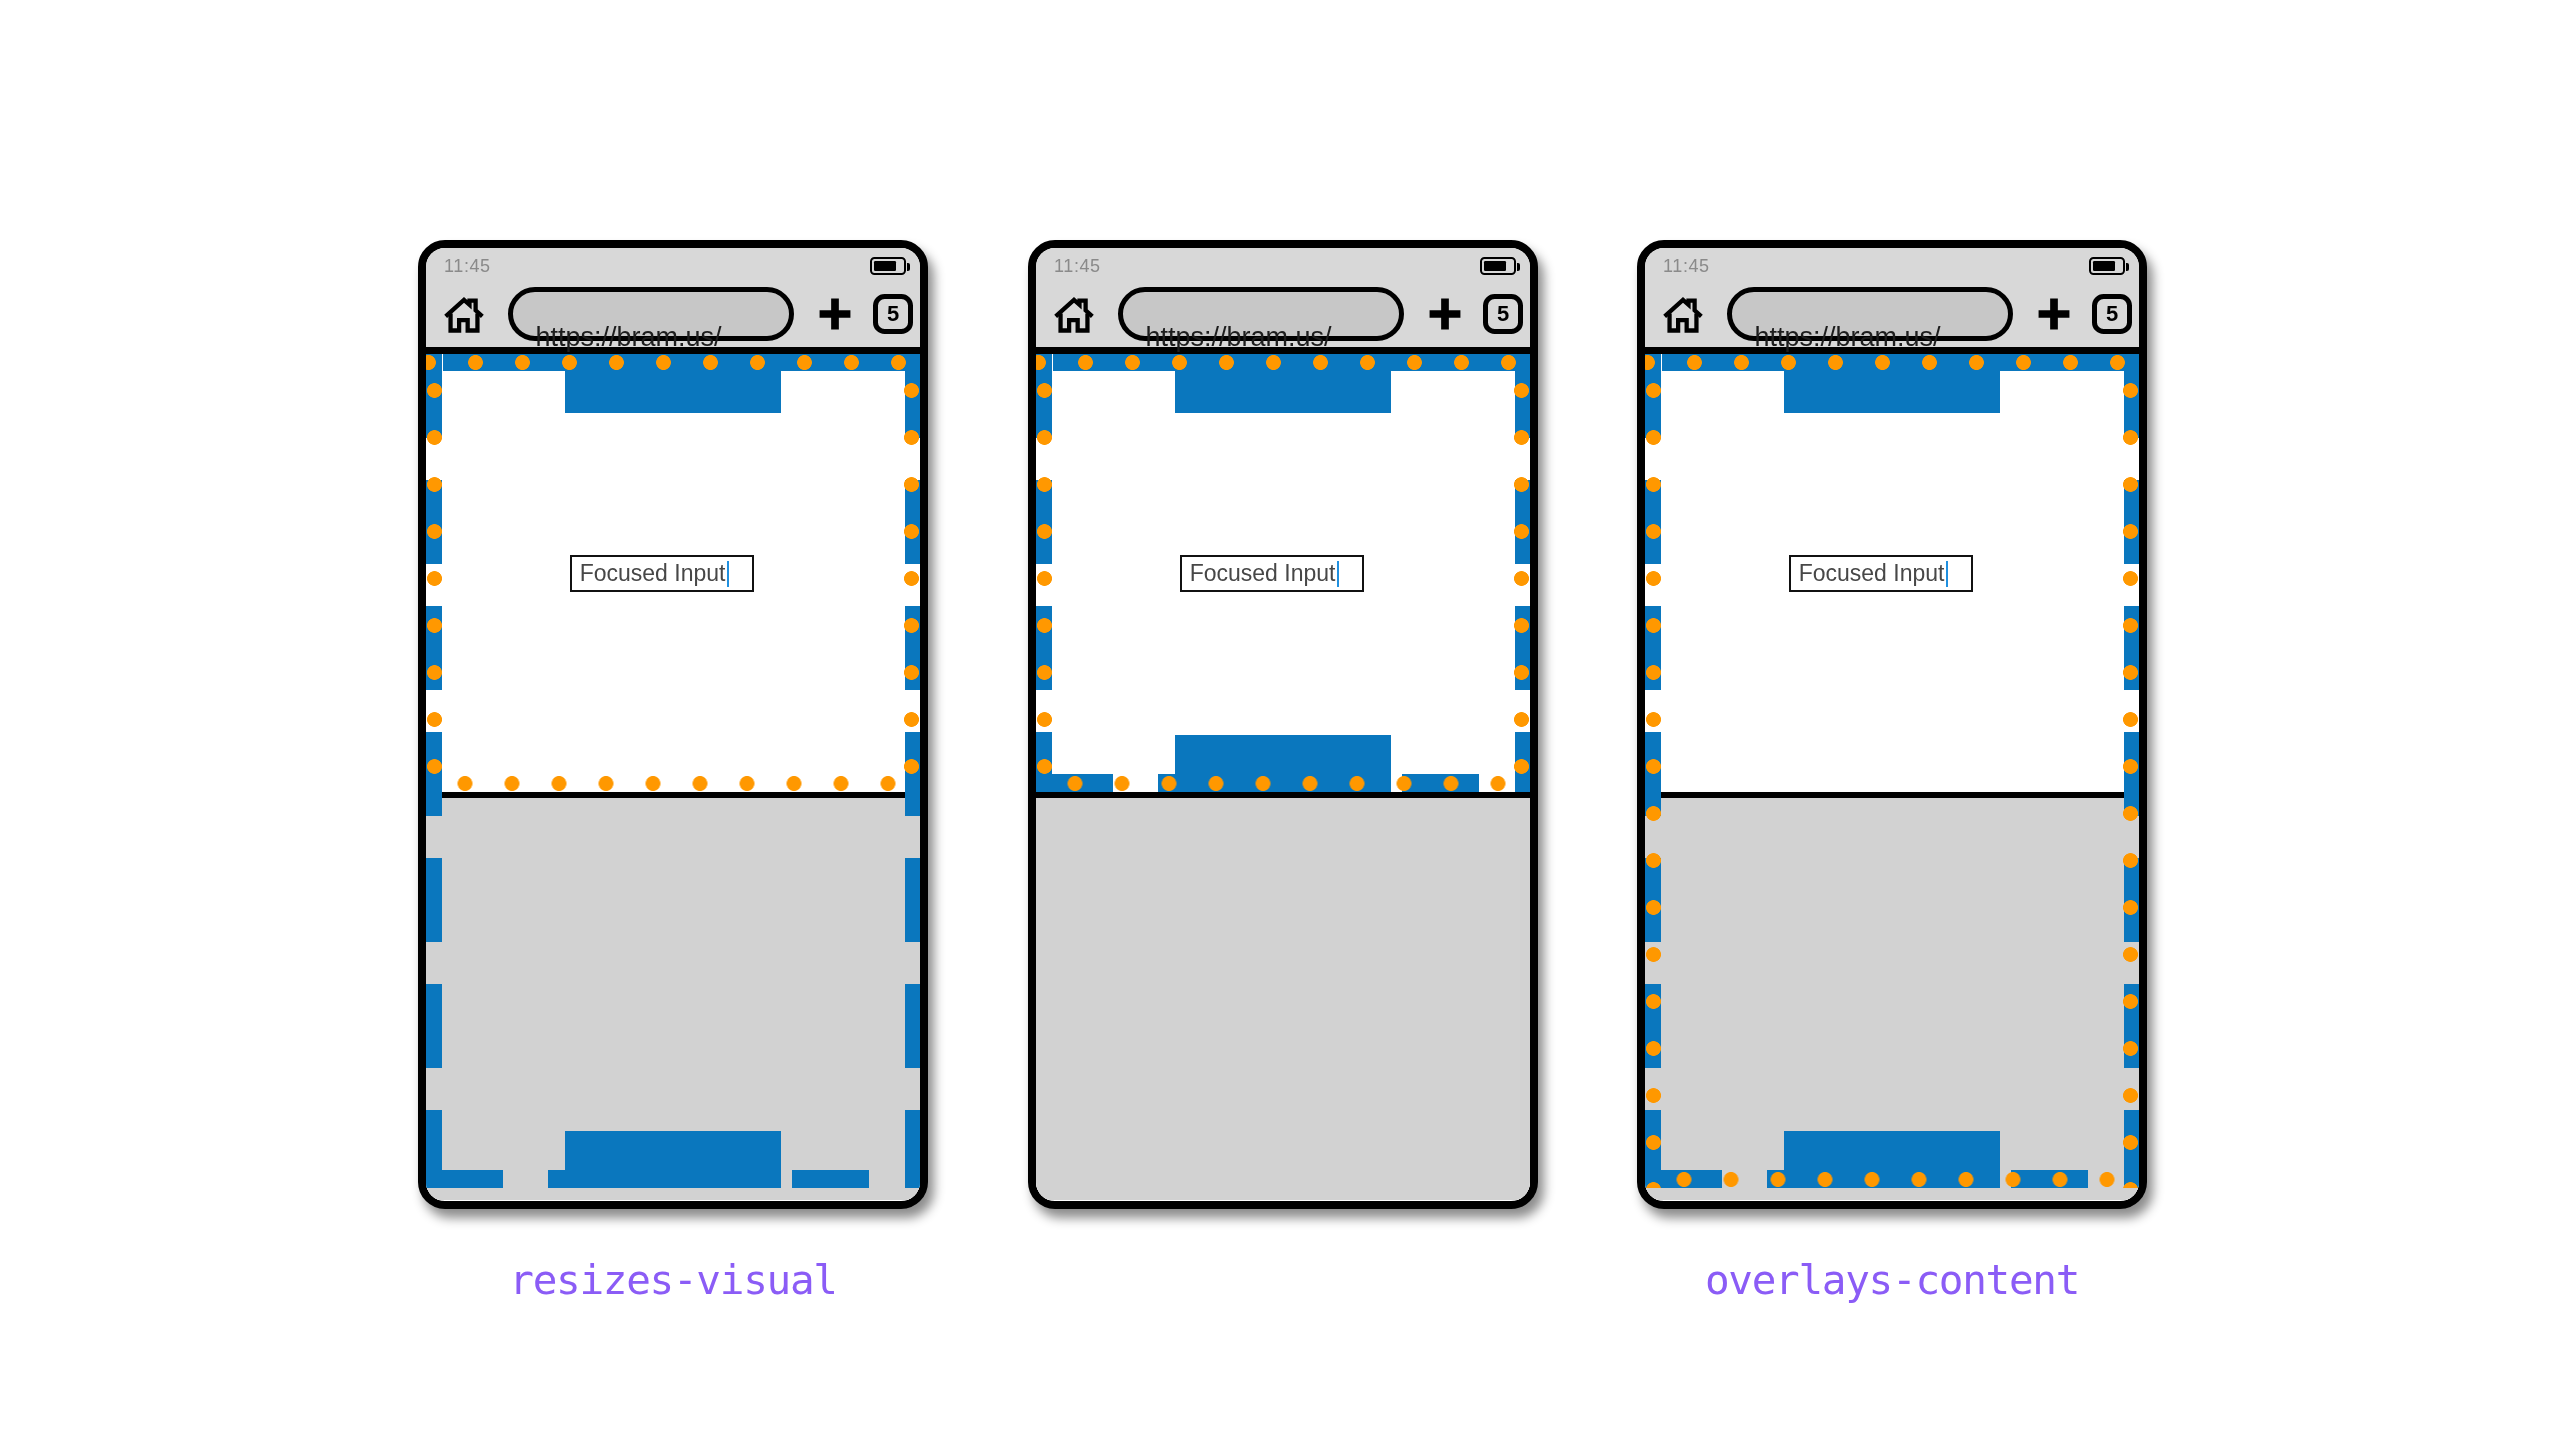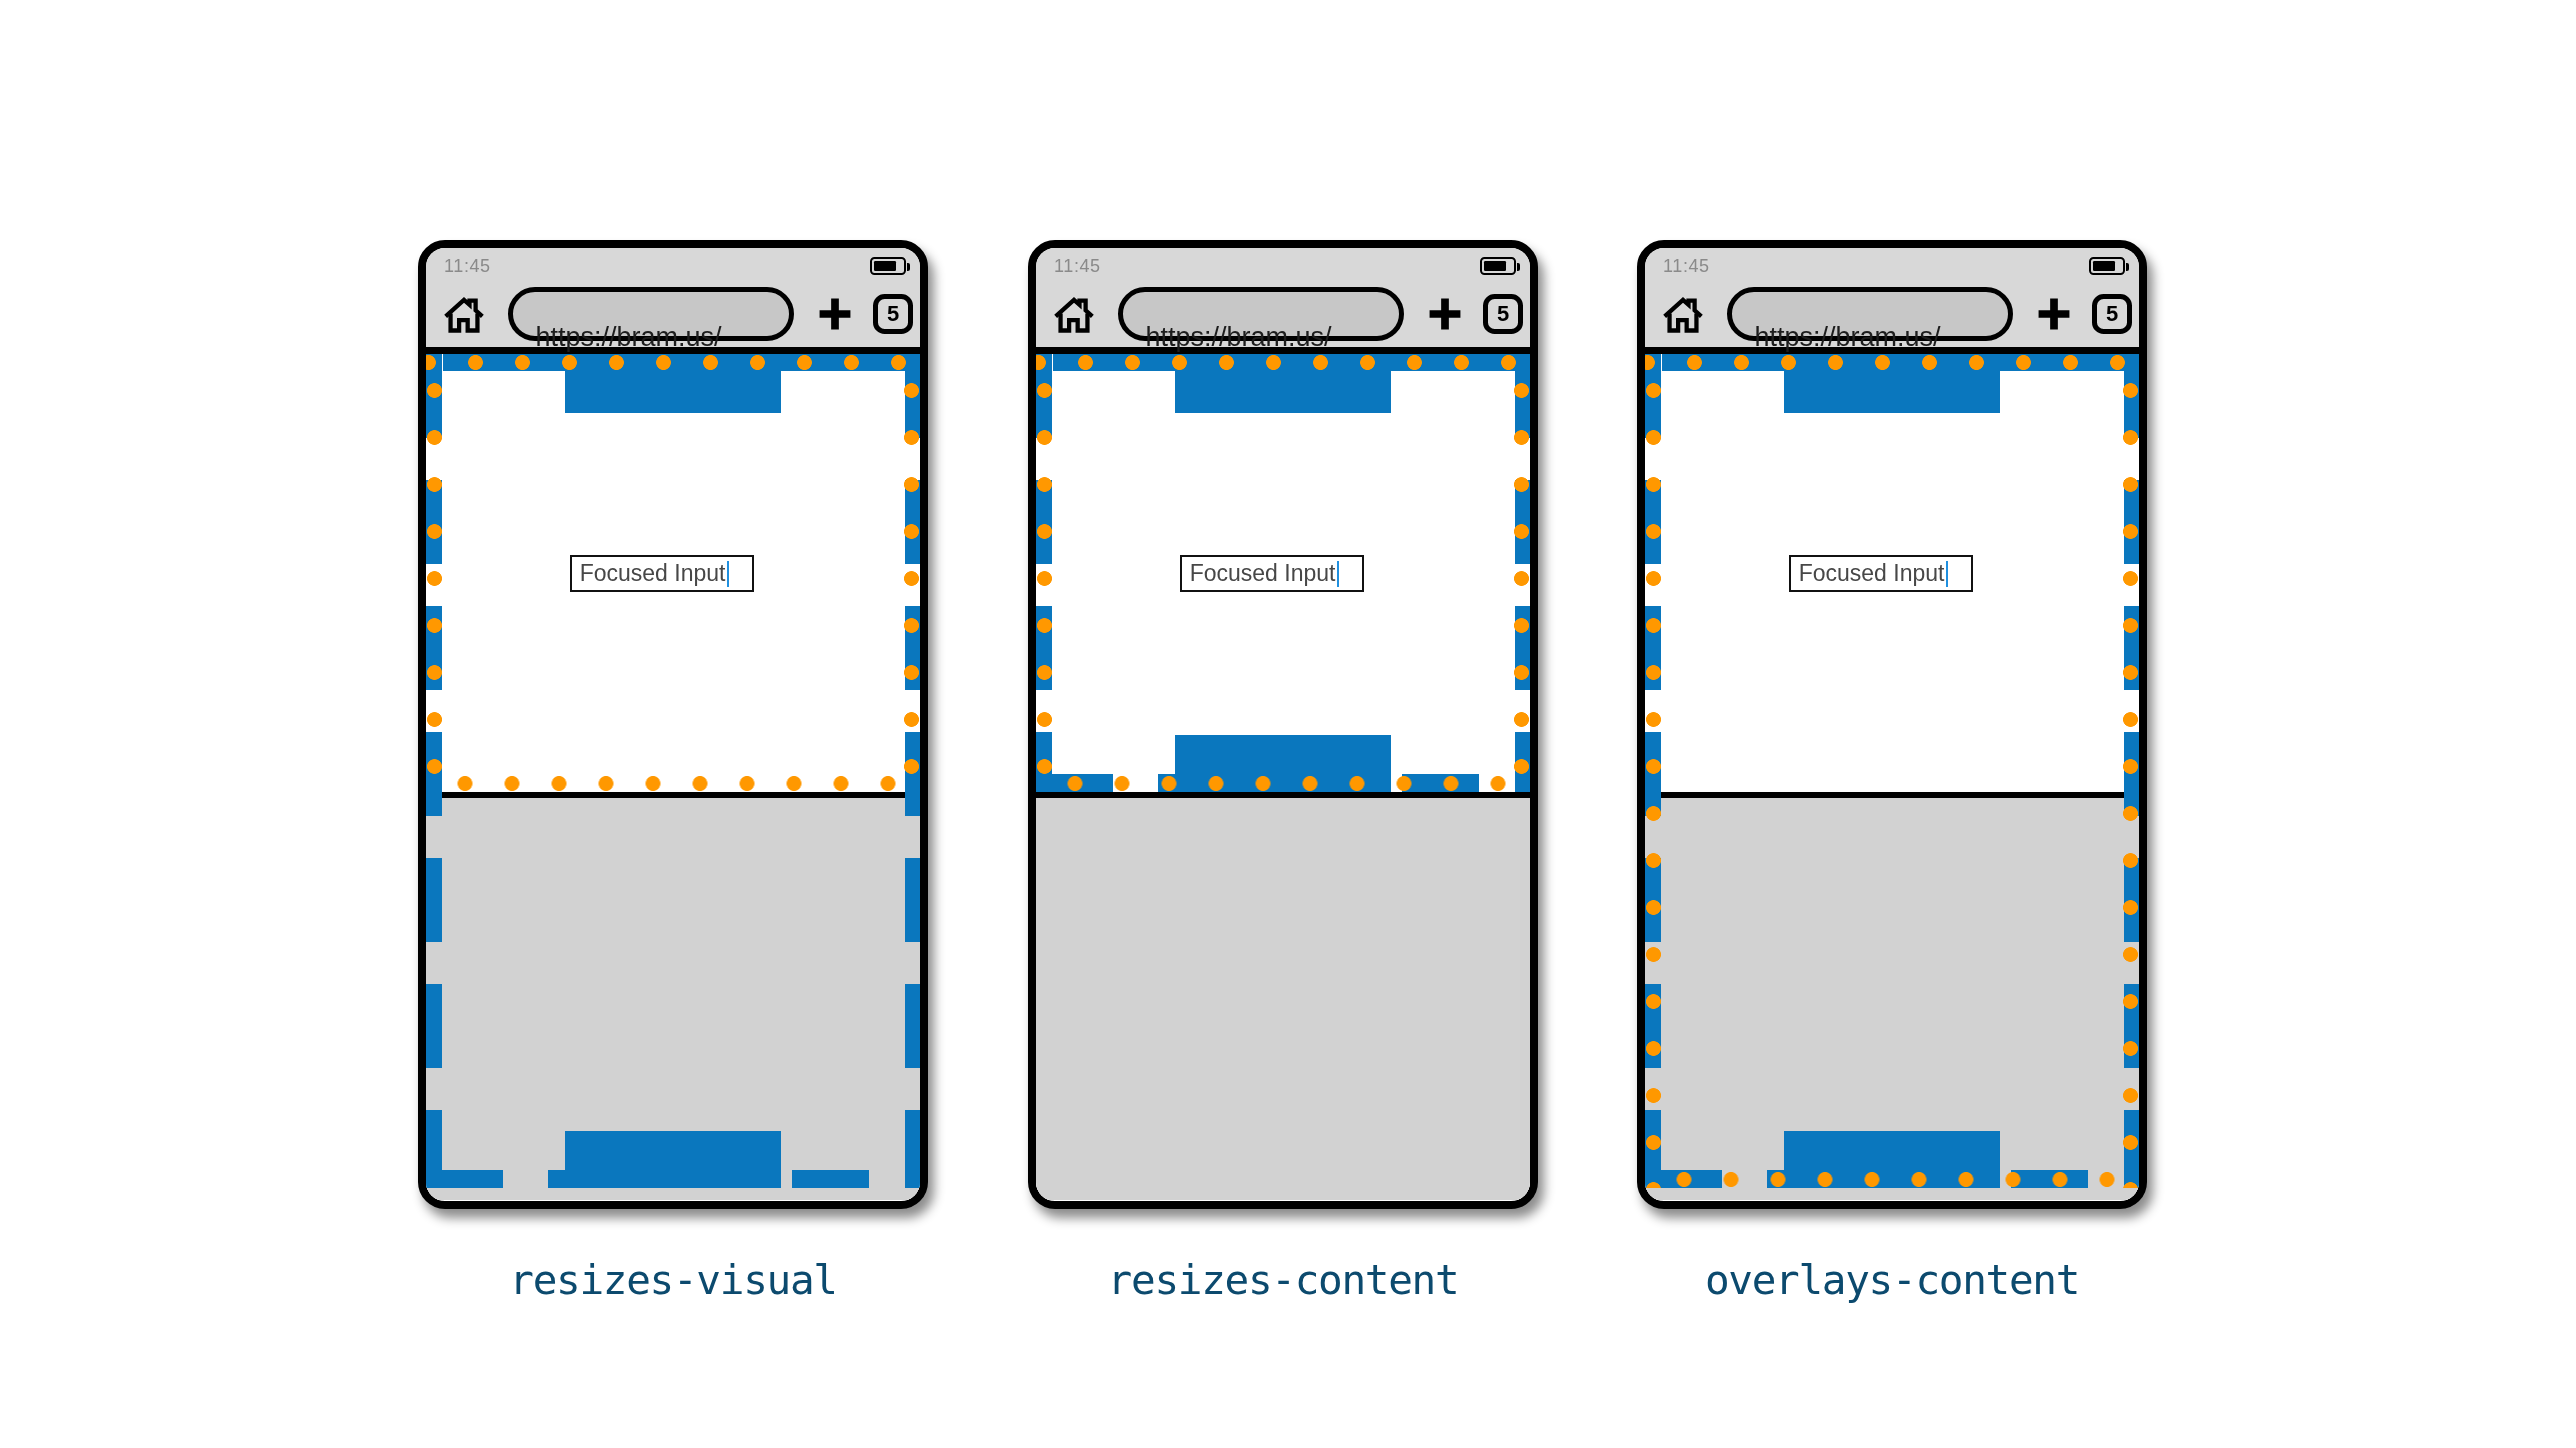--- a/index.html
+++ b/index.html
@@ -71,21 +71,21 @@
   .mode-overlay .dots-left,.mode-overlay .dots-right{height:834px;}
 
   
   .finput{position:absolute;left:calc(50% - 103px);top:201px;width:184px;height:37px;box-sizing:border-box;
           border:2.6px solid #111;background:#fff;z-index:5;display:flex;align-items:center;}
   .finput-text{font-size:23px;color:#474747;padding-left:7.7px;white-space:nowrap;}
   .caret{display:inline-block;width:2.6px;height:26px;background:var(--caret-blue,#2090e0);margin-left:1.3px;}
 
   
   .label{position:absolute;top:1016px;left:0;width:100%;text-align:center;
-         font-family:"DejaVu Sans Mono", monospace;font-size:41px;letter-spacing:-1.3px;color:#0c4a6e;}
+         font-family:"DejaVu Sans Mono", monospace;font-size:41px;letter-spacing:-1.3px;color:#8b5cf6;}
 </style>
 </head>
 <body>
 
 <div class="canvas">
 
   <div class="phone-wrap pw-1">
     <div class="phone mode-visual">
       <div class="chrome">
         <span class="time">11:45</span>
@@ -177,21 +177,20 @@
         <div class="dots dots-top"></div>
         <div class="dots dots-bottom"></div>
         <div class="dots dots-left"></div>
         <div class="dots dots-right"></div>
         <div class="finput">
           <span class="finput-text">Focused Input</span>
             <span class="caret"></span>
         </div>
       </div>
     </div>
-    <div class="label">resizes-content</div>
   </div>
 
   <div class="phone-wrap pw-3">
     <div class="phone mode-overlay">
       <div class="chrome">
         <span class="time">11:45</span>
         <span class="battery">
             <i class="bat-fill"></i>
             <i class="bat-nub"></i>
           </span>

